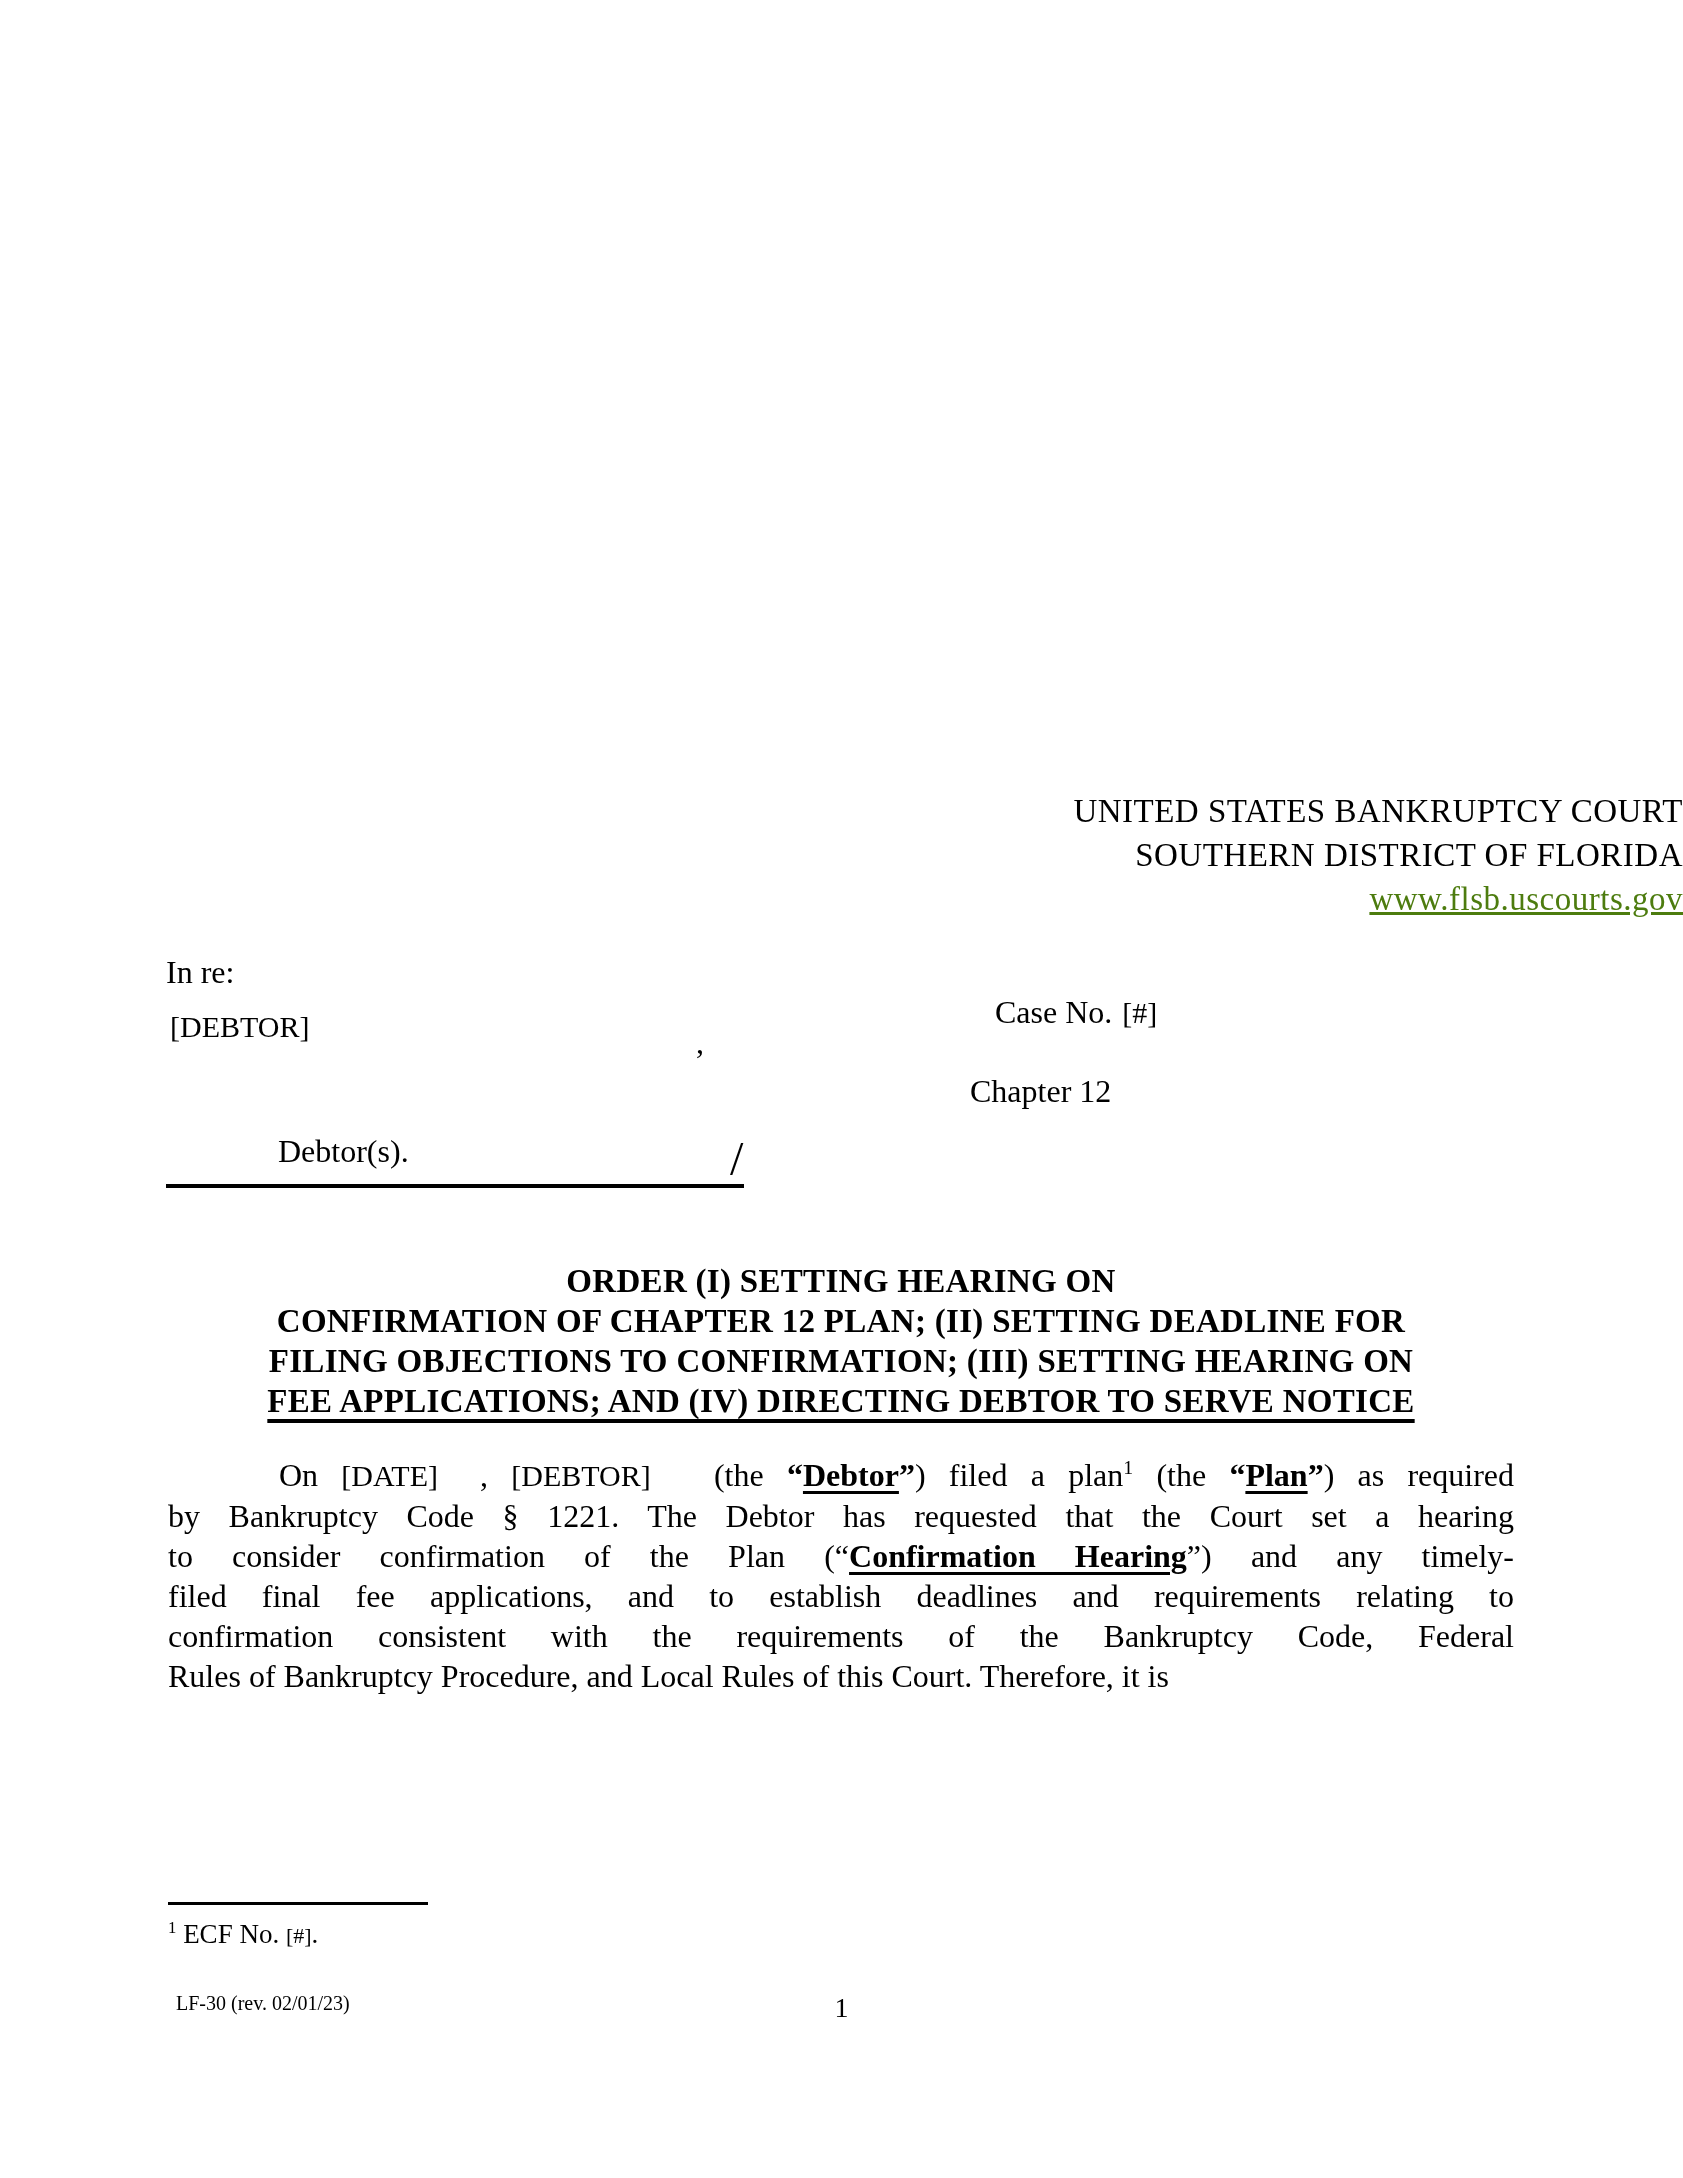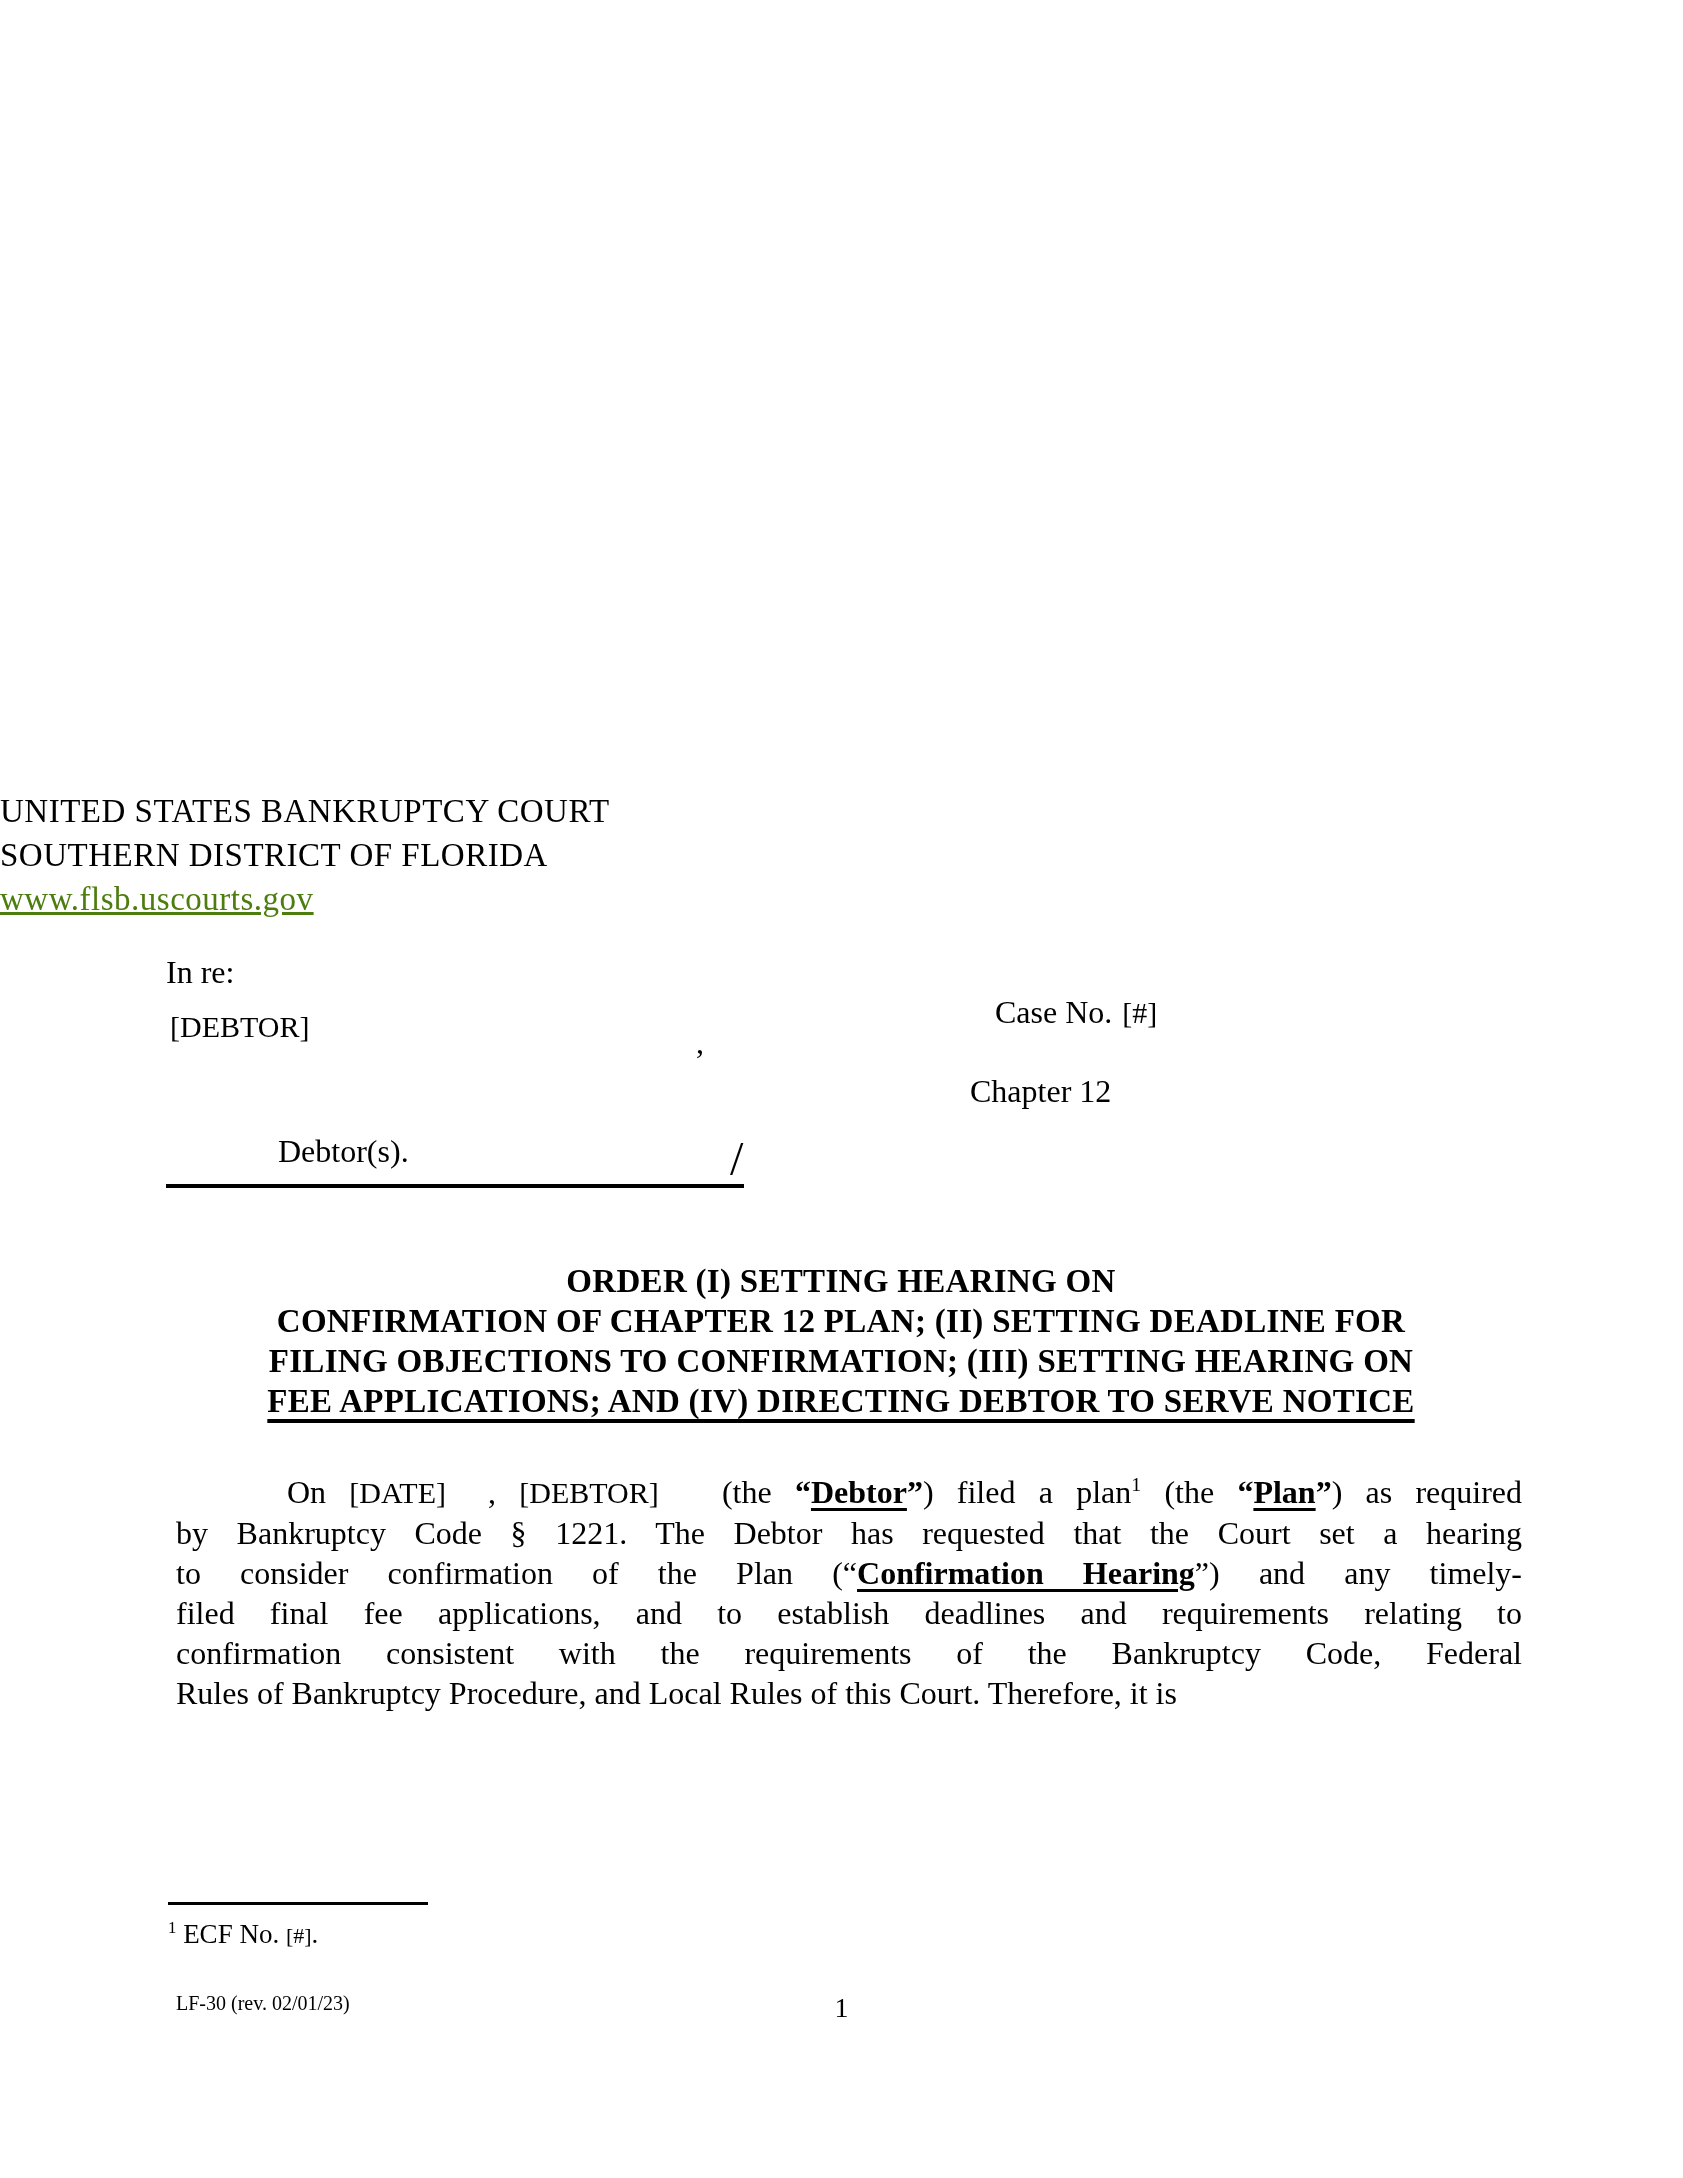--- a/index.html
+++ b/index.html
@@ -2,40 +2,40 @@
 <html><head>
 <meta charset="utf-8">
 <style>
   html,body{margin:0;padding:0;background:#fff;}
   .page{
     position:relative;width:1683px;height:2178px;background:#ffffff;
     color:#000;font-family:"Liberation Serif",serif;font-size:32px;overflow:hidden;
   }
   .abs{position:absolute;}
   
-  .court-header{position:absolute;top:789px;left:0;width:100%;text-align:left;
+  .court-header{position:absolute;top:789px;left:0;width:100%;text-align:right;
     font-size:33px;line-height:44px;letter-spacing:0.5px;}
   .weblink{color:#1155CC;text-decoration:underline;cursor:pointer;}
   
   .in-re{left:166px;top:954px;}
   .debtor-ph{left:170px;top:1010px;}
   .ph{font-size:30px;}
   .case-no{left:970px;top:994px;margin-left:25px;}
   .case-no .ph{margin-left:10px;}
   .name-comma{left:696px;top:1024px;}
   .chapter{left:970px;top:1073px;}
   .debtors{left:278px;top:1113px;margin-top:20px;}
   .cap-line{left:166px;top:1184px;width:578px;height:0;border-top:4px solid #000;}
   .cap-slash{left:730px;top:1131px;font-size:48px;}
   
   .order-title{left:168px;top:1261px;width:1346px;text-align:center;
     font-weight:bold;font-size:33px;line-height:40px;letter-spacing:0.3px;}
   .tl-u{text-decoration:underline;text-decoration-thickness:3.5px;text-underline-offset:7px;}
   
-  .order-body{left:176px;top:1455px;width:1346px;line-height:40px;font-size:32px;margin-top:17px;}
+  .order-body{left:168px;top:1455px;width:1346px;line-height:40px;font-size:32px;}
   .line{text-align:justify;}
   .jl{text-align-last:justify;}
   .ind{text-indent:111px;}
   .b{font-weight:bold;}
   .bu{font-weight:bold;text-decoration:underline;text-decoration-thickness:3px;text-underline-offset:5px;}
   .sup{font-size:.62em;vertical-align:super;line-height:0;}
   .gap{display:inline-block;}
   
   .fn-line{left:168px;top:1902px;width:260px;height:0;border-top:3px solid #000;}
   .footnote{left:168px;top:1919px;font-size:27px;text-align:center;}

